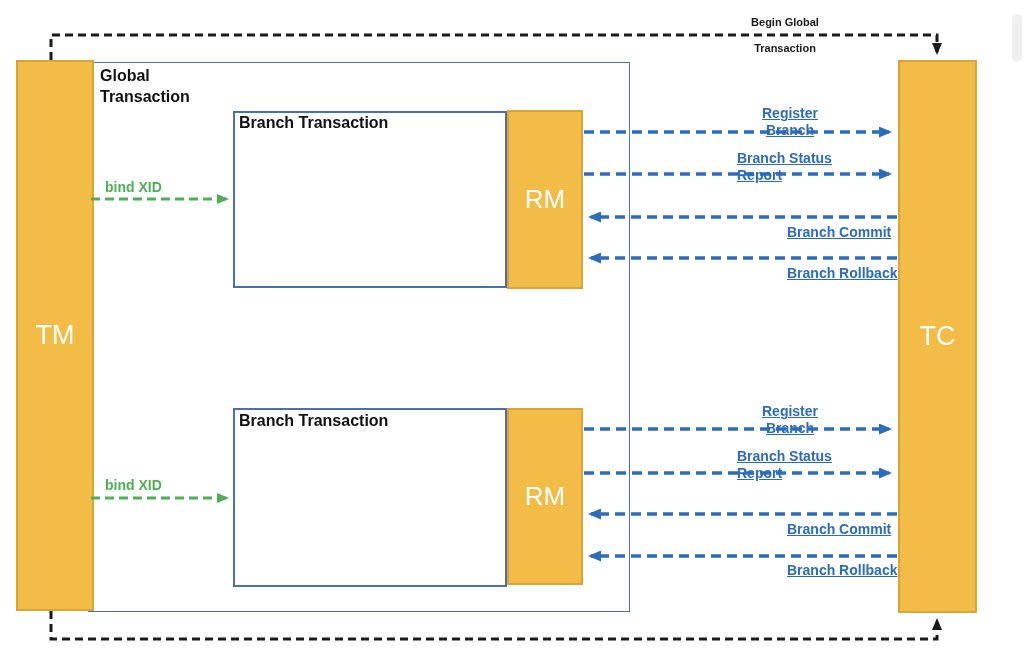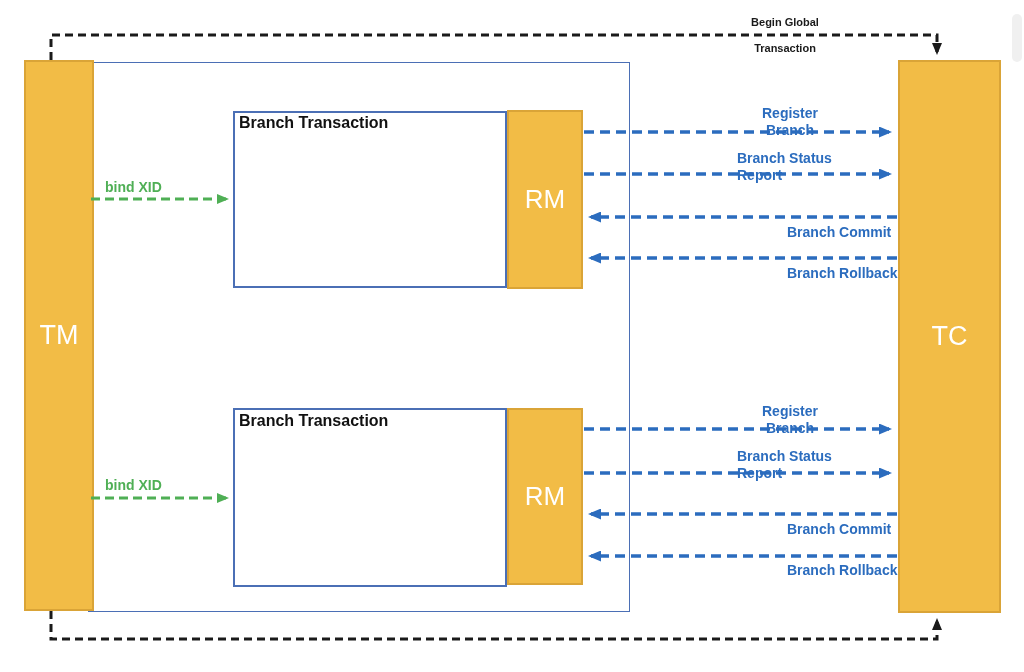--- a/index.html
+++ b/index.html
@@ -38,41 +38,41 @@
   .branch-2 { left: 233px; top: 408px; width: 274px; height: 179px; }
 
   .actor {
     background: var(--orange);
     border: 2px solid var(--orange_border);
     display: flex; align-items: center; justify-content: center;
     color: var(--white);
     font-weight: normal;
     z-index: 3;
   }
-  .tm-box { left: 24px;  top: 60px;  width: 70px; height: 551px; font-size: 27px; }
-  .tc-box { left: 898px; top: 60px;  width: 103px; height: 553px; font-size: 27px; }
+  .tm-box { left: 16px;  top: 60px;  width: 78px; height: 551px; font-size: 27px; }
+  .tc-box { left: 898px; top: 60px;  width: 79px; height: 553px; font-size: 27px; }
   .rm-1   { left: 507px; top: 110px; width: 76px; height: 179px; font-size: 26px; }
   .rm-2   { left: 507px; top: 408px; width: 76px; height: 177px; font-size: 26px; }
 
   .connector-layer { position: absolute; left: 0; top: 0; z-index: 4; }
   .dash-black { stroke: var(--black); stroke-width: 3; fill: none; stroke-dasharray: 8 5; }
   .dash-blue  { stroke: var(--arrow_blue); stroke-width: 3.5; fill: none; stroke-dasharray: 10 6; }
   .dash-green { stroke: var(--green); stroke-width: 3; fill: none; stroke-dasharray: 9 5; }
   .head-black { fill: var(--black); }
   .head-blue  { fill: var(--arrow_blue); }
   .head-green { fill: var(--green); }
 
   .lbl {
     position: absolute;
     font-weight: bold;
     z-index: 5;
     white-space: normal;
   }
   .lbl-black { color: var(--black); }
-  .lbl-blue  { color: var(--arrow_blue); }
+  .lbl-blue  { color: var(--arrow_blue); text-decoration: underline; }
   .lbl-green { color: var(--green); }
 
   .section-title { font-size: 16px; line-height: 21px; color: #111; }
   .flow-label    { font-size: 11px; line-height: 26px; text-align: center; }
   .msg           { font-size: 14px; line-height: 17px; }
   .nowrap        { white-space: nowrap; text-align: center; }
   .center        { text-align: center; }
 
   .scrollbar-thumb {
     position: absolute;
@@ -129,20 +129,21 @@
     <path class="dash-blue" marker-end="url(#ah-blue)" d="M 584 174 L 889 174"></path>
     <path class="dash-blue" marker-end="url(#ah-blue)" d="M 897 217 L 591 217"></path>
     <path class="dash-blue" marker-end="url(#ah-blue)" d="M 897 258 L 591 258"></path>
 
     <path class="dash-blue" marker-end="url(#ah-blue)" d="M 584 429 L 889 429"></path>
     <path class="dash-blue" marker-end="url(#ah-blue)" d="M 584 473 L 889 473"></path>
     <path class="dash-blue" marker-end="url(#ah-blue)" d="M 897 514 L 591 514"></path>
     <path class="dash-blue" marker-end="url(#ah-blue)" d="M 897 556 L 591 556"></path>
   </svg>
 
+  <div class="lbl lbl-black section-title" style="left:100px; top:65px; width:110px;">Global Transaction</div>
   <div class="lbl lbl-black section-title nowrap" style="left:239px; top:112px;">Branch Transaction</div>
   <div class="lbl lbl-black section-title nowrap" style="left:239px; top:410px;">Branch Transaction</div>
 
   <div class="lbl lbl-black flow-label" style="left:722px; top:9px; width:126px;">Begin Global Transaction</div>
 
   <div class="lbl lbl-green msg nowrap" style="left:105px; top:179px;">bind XID</div>
   <div class="lbl lbl-green msg nowrap" style="left:105px; top:477px;">bind XID</div>
 
   <div class="lbl lbl-blue msg center" style="left:738px; top:105px; width:104px;">Register Branch</div>
   <div class="lbl lbl-blue msg" style="left:737px; top:150px; width:105px;">Branch Status Report</div>

